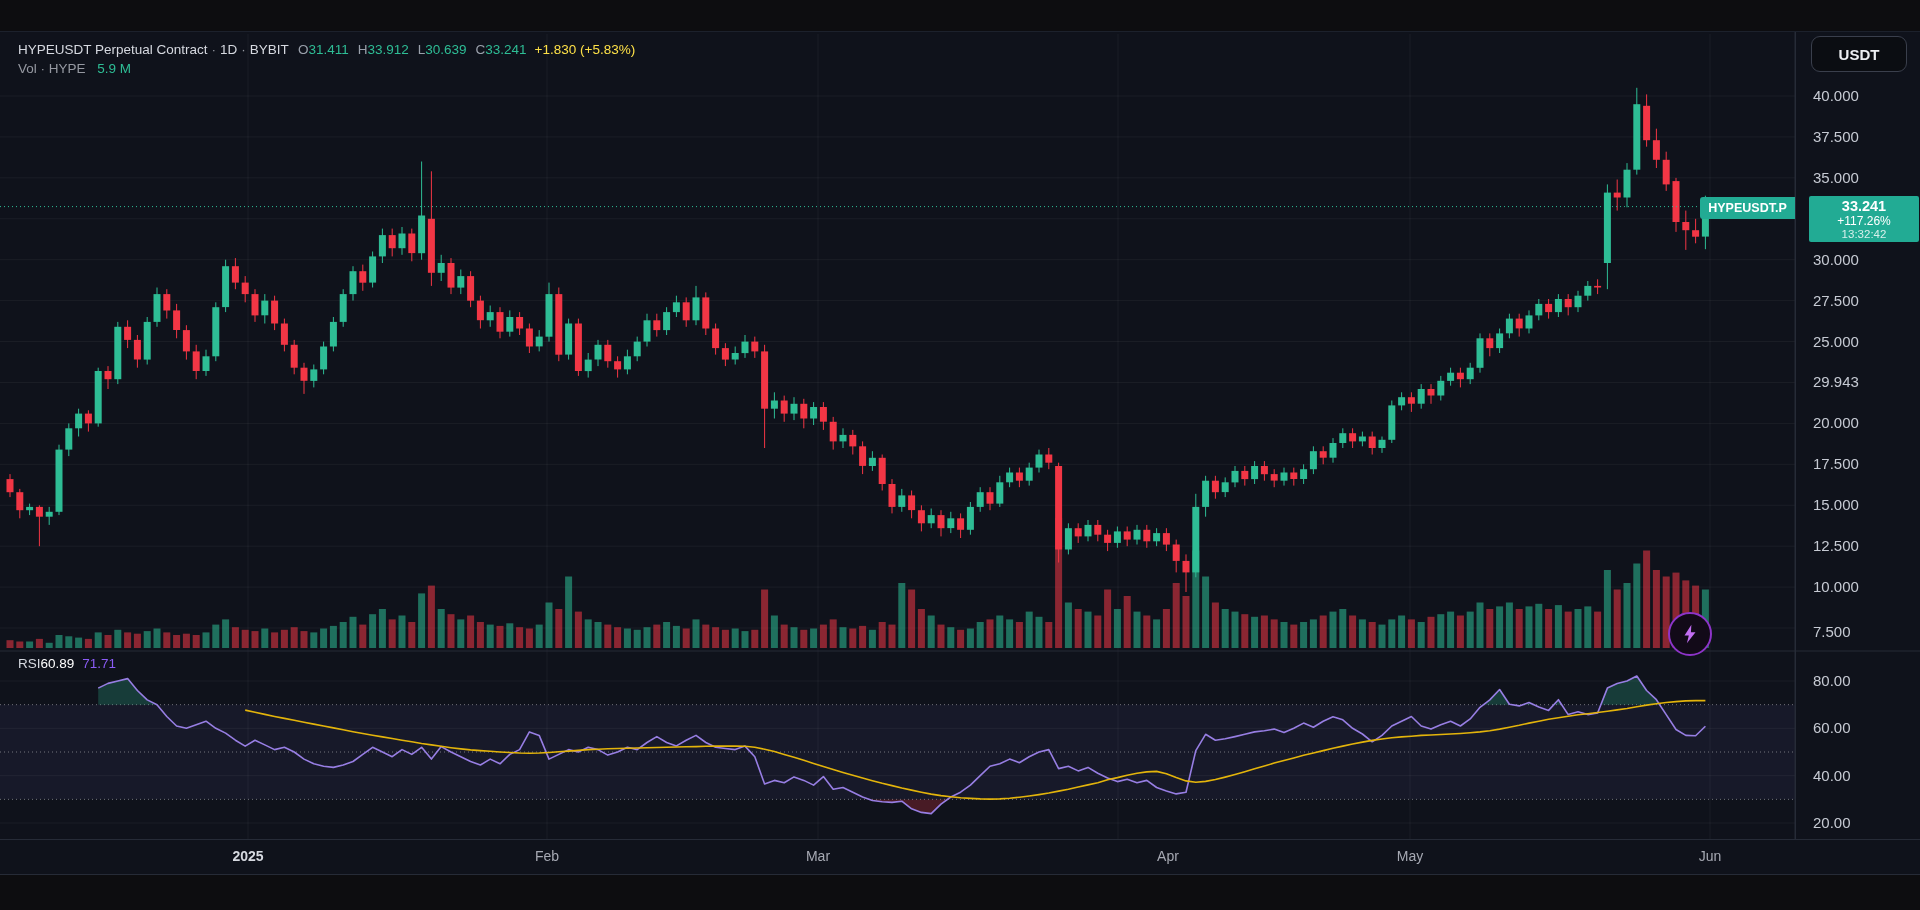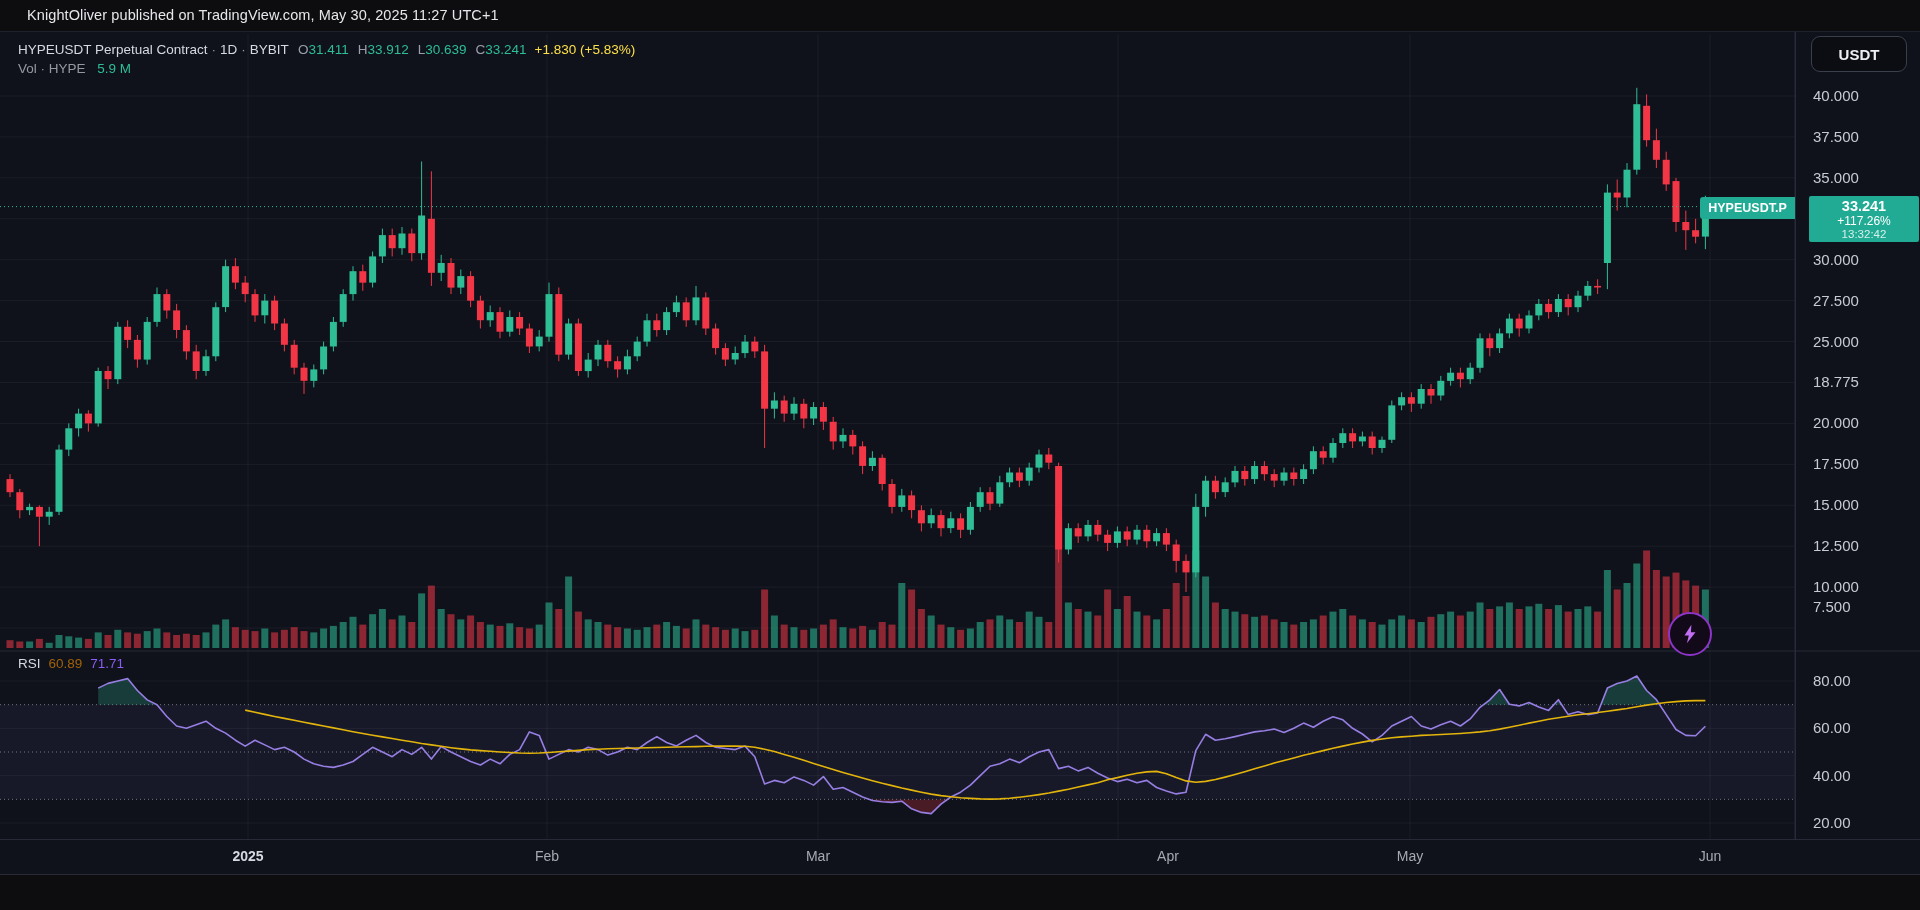--- a/index.html
+++ b/index.html
@@ -10,21 +10,21 @@
   #chart-region{position:absolute;left:0;top:31px;width:1920px;height:841px;background:#0f121b;border-top:1px solid #1c212c;}
   #chart-svg{position:absolute;left:0;top:0;width:1920px;height:807px;display:block;}
   .overlay{position:absolute;z-index:5;}
   #legend-line1{left:18px;top:10px;font-size:13.5px;color:#d6d9e0;white-space:nowrap;}
   #legend-line2{left:18px;top:29px;font-size:13.5px;color:#9598a1;}
   .sep{color:#9598a1;padding:0 4px;}
   .ohlc-letter{color:#9aa0ab;margin-left:9px;}
   .up-val{color:#2ebd95;}
   #legend-change{color:#fde047;margin-left:8px;}
   #rsi-legend{left:18px;top:624px;font-size:13.5px;color:#d6d9e0;white-space:nowrap;}
-  #rsi-val{color:#a16207;margin-left:8px;}
+  #rsi-val{color:#ffffff;}
   #rsi-ma-val{color:#8b5cf6;margin-left:8px;}
   #axis-col{position:absolute;left:1795px;top:0;width:125px;height:807px;border-left:1px solid #262b37;z-index:4;}
   .price-tick,.rsi-tick{position:absolute;left:17px;font-size:15px;color:#c6cad3;}
   #usdt-btn{position:absolute;left:15px;top:4px;width:94px;height:34px;background:#0b0d12;border:1px solid #3a3f4c;
             border-radius:9px;color:#eceef2;font-size:15px;font-weight:700;display:flex;align-items:center;justify-content:center;cursor:pointer;}
   #price-tag{position:absolute;left:1700px;top:165px;width:95px;height:22px;background:#22ab94;border-radius:3px 0 0 3px;
              color:#fff;font-size:12.5px;font-weight:600;display:flex;align-items:center;justify-content:center;z-index:6;}
   #axis-price-box{position:absolute;left:13px;top:164px;width:110px;height:46px;background:#22ab94;border-radius:2px;
                   color:#fff;text-align:center;z-index:6;padding-top:2px;box-sizing:border-box;}
   #apb-price{font-size:14.5px;font-weight:600;line-height:16px;}
@@ -37,23 +37,20 @@
   .time-tick.major{color:#d6d9e0;font-weight:700;}
   #footer-bar{position:absolute;left:0;top:872px;width:1920px;height:38px;background:#0d0d10;}
   #tv-logo{position:absolute;left:16px;top:8px;display:flex;align-items:center;gap:8px;}
   #tv-logo-text{color:#e8e9ec;font-size:15.5px;font-weight:700;}
 </style>
 </head>
 <body>
 
 <div id="app">
 
-  <div id="publish-bar">
-    <span id="publish-text">KnightOliver published on TradingView.com, May 30, 2025 11:27 UTC+1</span>
-  </div>
 
   <div id="chart-region">
     <svg id="chart-svg" xmlns="http://www.w3.org/2000/svg" viewBox="0 0 1920 807">
         <rect x="0" y="672.67" width="1795" height="94.68000000000006" fill="rgba(143,123,224,0.07)"></rect>
         <line x1="0" y1="596.025" x2="1795" y2="596.025" stroke="rgba(255,255,255,0.05)" stroke-width="1"></line>
         <line x1="0" y1="555.1" x2="1795" y2="555.1" stroke="rgba(255,255,255,0.05)" stroke-width="1"></line>
         <line x1="0" y1="514.175" x2="1795" y2="514.175" stroke="rgba(255,255,255,0.05)" stroke-width="1"></line>
         <line x1="0" y1="473.25" x2="1795" y2="473.25" stroke="rgba(255,255,255,0.05)" stroke-width="1"></line>
         <line x1="0" y1="432.32500000000005" x2="1795" y2="432.32500000000005" stroke="rgba(255,255,255,0.05)" stroke-width="1"></line>
         <line x1="0" y1="391.40000000000003" x2="1795" y2="391.40000000000003" stroke="rgba(255,255,255,0.05)" stroke-width="1"></line>
@@ -635,27 +632,27 @@
         <div id="apb-price">33.241</div>
         <div id="apb-chg">+117.26%</div>
         <div id="apb-cd">13:32:42</div>
       </div>
     <div class="price-tick" style="top: 55px;">40.000</div>
         <div class="price-tick" style="top: 95.925px;">37.500</div>
         <div class="price-tick" style="top: 136.85px;">35.000</div>
         <div class="price-tick" style="top: 218.7px;">30.000</div>
         <div class="price-tick" style="top: 259.625px;">27.500</div>
         <div class="price-tick" style="top: 300.55px;">25.000</div>
-        <div class="price-tick" style="top: 341.475px;">18.775</div>
+        <div class="price-tick" style="top: 341.475px;">29.943</div>
         <div class="price-tick" style="top: 382.4px;">20.000</div>
         <div class="price-tick" style="top: 423.325px;">17.500</div>
         <div class="price-tick" style="top: 464.25px;">15.000</div>
         <div class="price-tick" style="top: 505.175px;">12.500</div>
         <div class="price-tick" style="top: 546.1px;">10.000</div>
-        <div class="price-tick" style="top: 566px;">7.500</div>
+        <div class="price-tick" style="top: 591px;">7.500</div>
         <div class="rsi-tick" style="top: 640px;">80.00</div>
         <div class="rsi-tick" style="top: 687.34px;">60.00</div>
         <div class="rsi-tick" style="top: 734.68px;">40.00</div>
         <div class="rsi-tick" style="top: 782.02px;">20.00</div>
       </div>
 
     <div id="price-tag">HYPEUSDT.P</div>
 
     <div id="lightning-btn">
       <svg width="22" height="22" viewBox="0 0 24 24">

